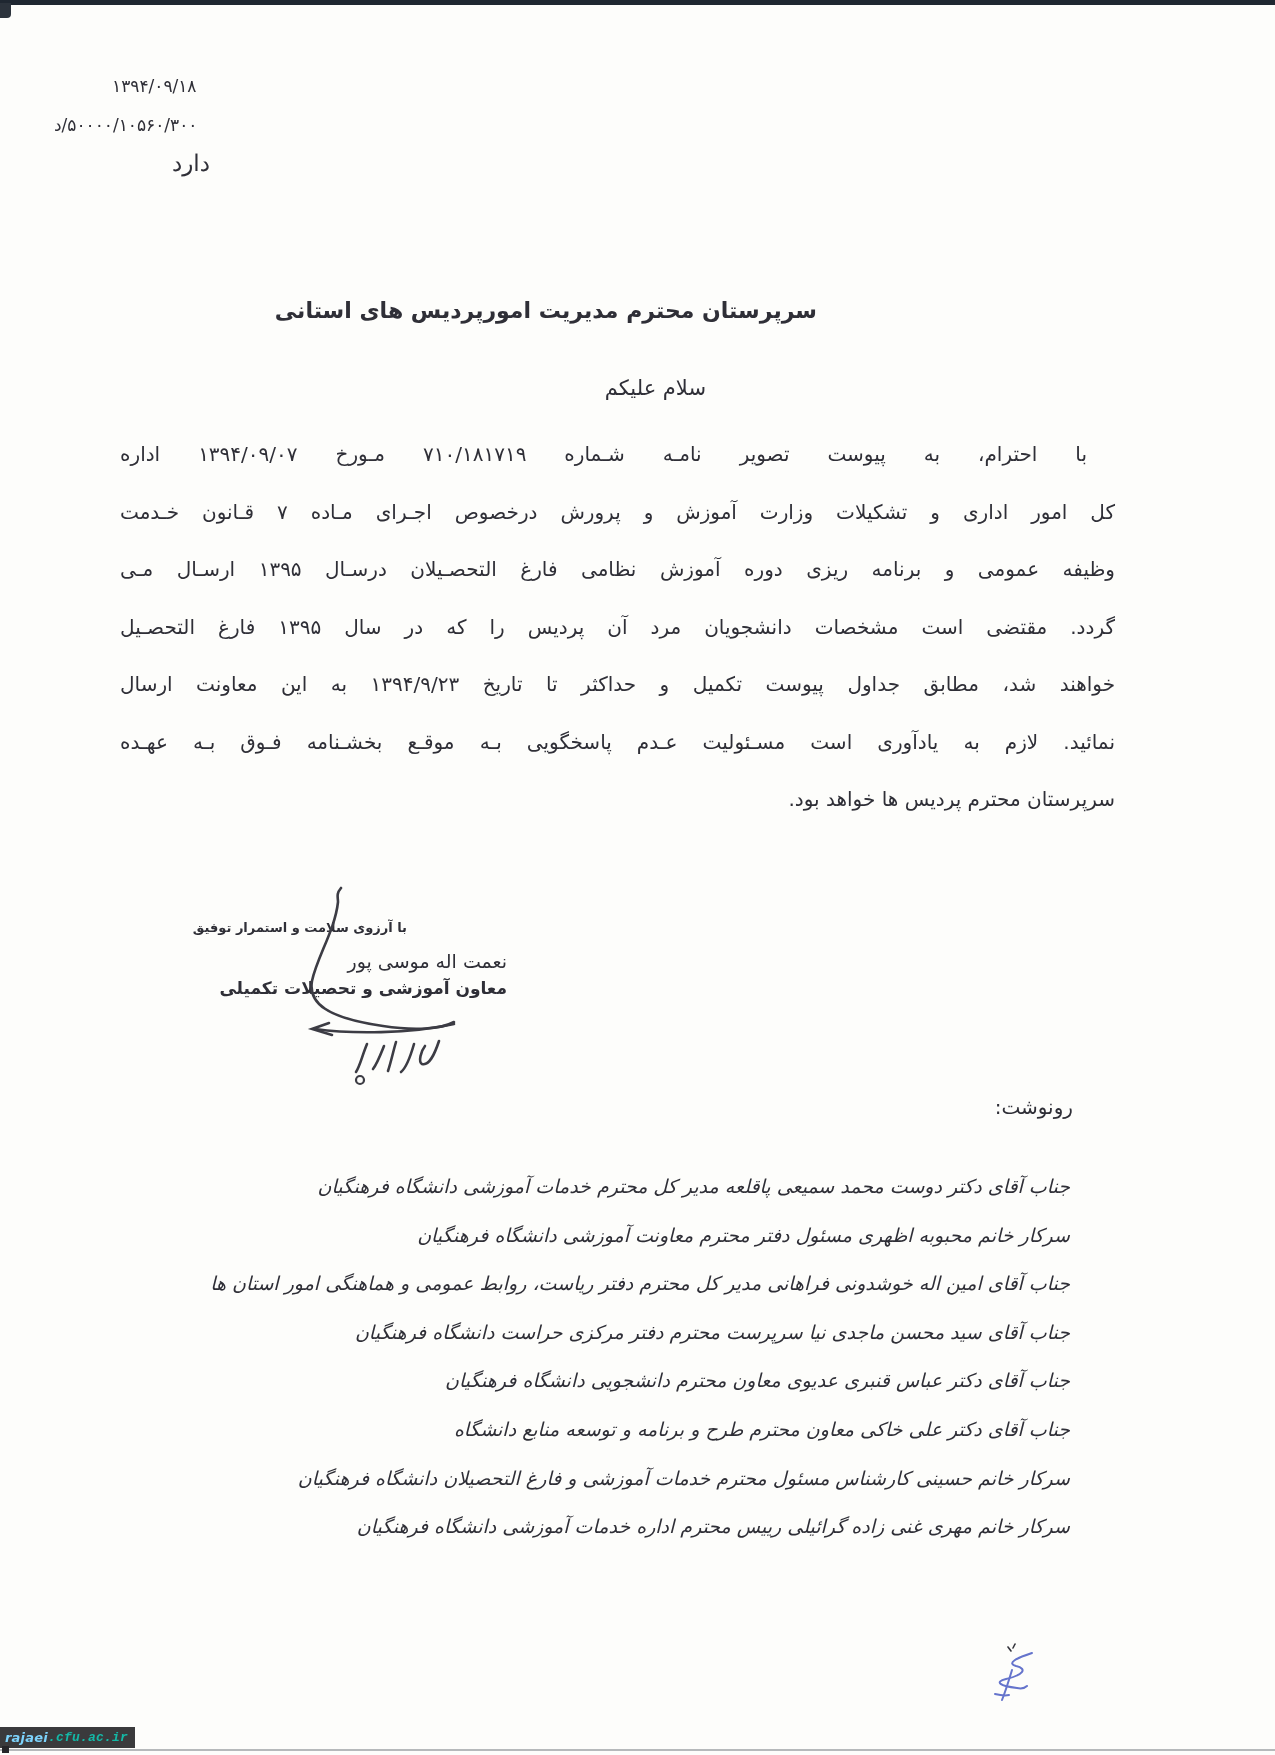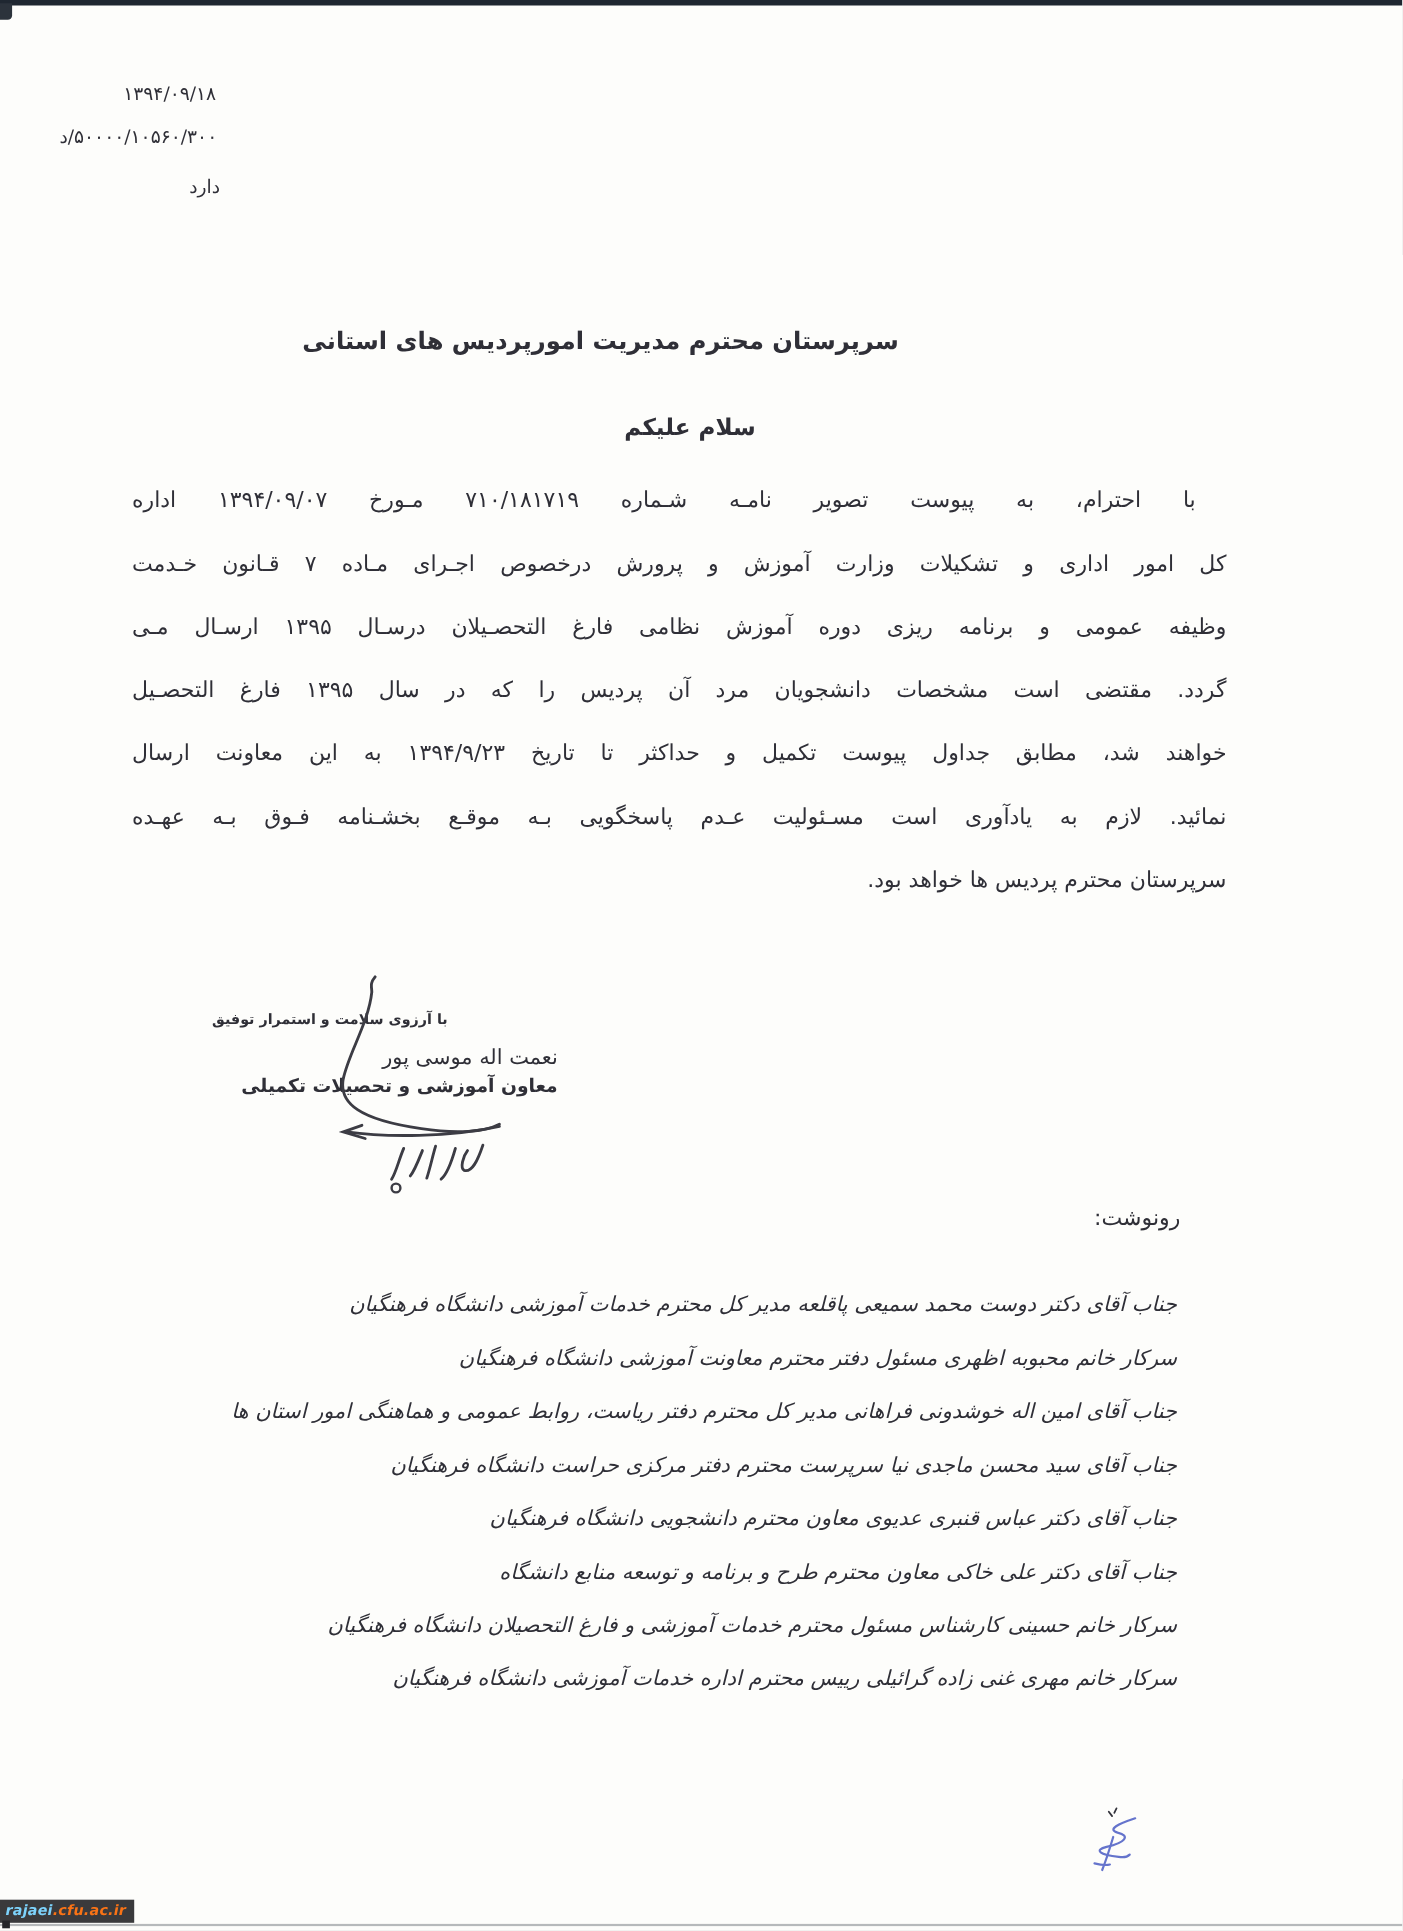--- a/index.html
+++ b/index.html
@@ -14,26 +14,26 @@
   }
   
   .edge-top{position:absolute;left:0;top:0;width:1275px;height:5px;background:#1f2731;}
   .corner-smudge{position:absolute;left:0;top:3px;width:11px;height:15px;background:#2c333c;border-radius:0 0 4px 0;}
   .edge-bottom{position:absolute;left:0;top:1749px;width:1275px;height:2px;background:#b6b9bb;}
   .bottom-dot{position:absolute;left:2px;top:1746px;width:7px;height:7px;background:#26262a;}
 
   
   .ref-date{position:absolute;left:112px;top:76px;font-size:17px;}
   .ref-number{position:absolute;left:54px;top:115px;font-size:17px;}
-  .ref-attach{position:absolute;left:172px;top:160px;font-size:17px;direction:rtl;}
+  .ref-attach{position:absolute;left:172px;top:150px;font-size:23px;direction:rtl;font-family:Liberation Serif, serif;}
   .ltr-override{direction:ltr;unicode-bidi:bidi-override;}
 
   
   .to-line{position:absolute;right:458px;top:298px;font-size:22px;font-weight:bold;direction:rtl;white-space:nowrap;}
-  .salutation{position:absolute;right:588px;top:376px;font-size:21px;font-weight:bold;direction:rtl;white-space:nowrap;}
+  .salutation{position:absolute;right:569px;top:376px;font-size:21px;font-weight:normal;direction:rtl;white-space:nowrap;}
 
   
   .body-block{position:absolute;left:120px;top:426px;width:995px;}
   .bl{
     direction:rtl;
     text-align:justify;
     text-align-last:justify;
     white-space:nowrap;
     line-height:57.5px;
     font-size:20px;
@@ -63,21 +63,21 @@
   .watermark{
     position:absolute;left:0;top:1727px;height:21px;
     background:#3a3a3c;
     display:flex;align-items:center;
     padding:0 7px 0 5px;
     font-family:"DejaVu Sans", sans-serif;
     font-style:italic;font-weight:bold;font-size:13px;
     letter-spacing:.2px;
   }
   .watermark .site-main{color:#7dd3fc;}
-  .watermark .site-rest{color:#f97316;}
+  .watermark .site-rest{color:#14b8a6;font-family:Liberation Mono, monospace;}
 </style>
 </head>
 <body>
 
 <div class="page">
 
   <div class="edge-top"></div>
   <div class="corner-smudge"></div>
 
   <div class="ref-date ltr-override">۱۳۹۴/۰۹/۱۸</div>

